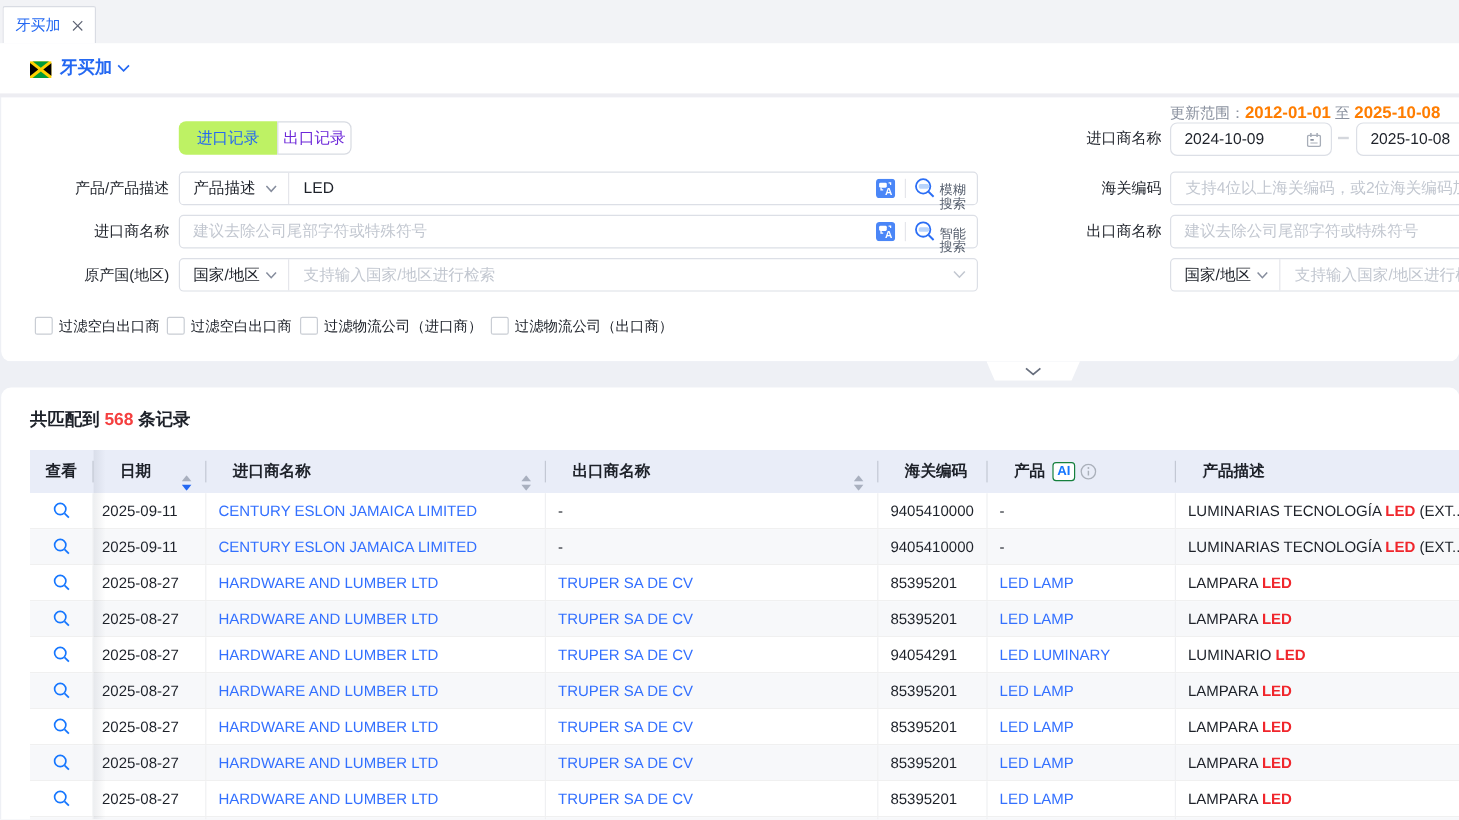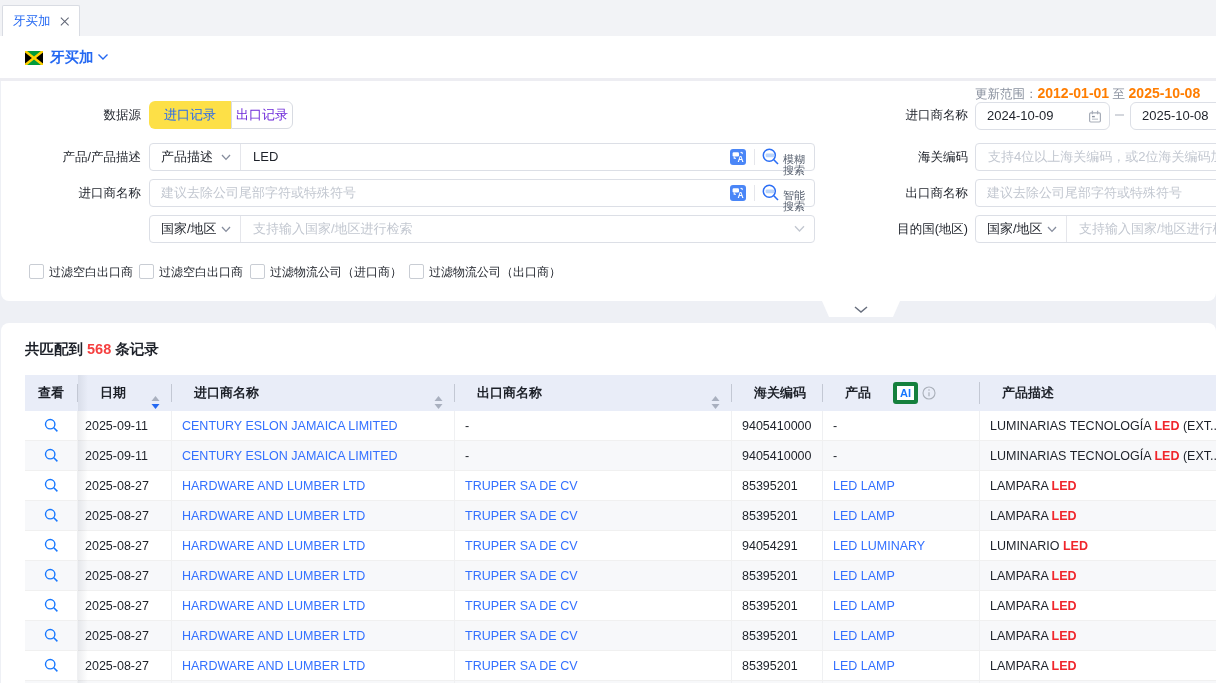--- a/index.html
+++ b/index.html
@@ -32,21 +32,21 @@
   position:relative; color:#1d2129; white-space:nowrap; flex:none; }
 .selpart svg { position:absolute; right:9px; top:10px; }
 .itext { padding-left:12px; color:#1d2129; flex:1 1 auto; white-space:nowrap; overflow:hidden; }
 .icons { flex:none; display:flex; align-items:center; margin-right:9px; }
 .vd { width:1px; height:16px; background:#e5e6eb; margin:0 7px 0 8px; }
 .stxt { font-size:11px; line-height:11px; color:#555e6d; margin-left:3px; white-space:nowrap;margin-top:16px; }
 .itext.ph { color:#c2c7d0; white-space:nowrap; overflow:hidden; }
 
 
 #seg { position:absolute; left:148px; top:20px; width:144px; height:28px; display:flex; font-size:13px; }
-#seg .on { width:96px; background:#fde047; color:#2468f2; border-radius:6px 0 0 6px;
+#seg .on { width:96px; background:#bef264; color:#2468f2; border-radius:6px 0 0 6px;
   display:flex; align-items:center; justify-content:center; }
 #seg .off { width:72px; background:#fff; color:#6d28d9; border:1px solid #d8dbe2; border-radius:0 6px 6px 0;
   display:flex; align-items:center; justify-content:center; }
 
 
 #upd { position:absolute; left:974px; top:4px; font-size:12.5px; color:#8a919f; white-space:nowrap; }
 #upd b { color:#ff7d00; font-size:14px; }
 
 
 .cb { position:absolute; top:183px; width:15px; height:15px; border:1px solid #c9cdd4; border-radius:2px; background:#fff; }
@@ -75,22 +75,22 @@
 .c2 { width:283px; }
 .c3 { width:277px; }
 .c4 { width:91px; }
 .c5 { width:157px; }
 .c6 { width:236px; border-right:none !important; }
 .lnk { color:#3370ff; }
 .red { color:#f0262c; font-weight:bold; }
 .sort { position:absolute; right:11px; top:11.5px; }
 #fshadow { position:absolute; left:53px; top:0; width:10px; height:308px;
   background:linear-gradient(to right, rgba(80,90,110,0.10), rgba(80,90,110,0)); pointer-events:none; }
-.aibadge { display:inline-block; border:4px solid #15803d; background:#fff; color:#1677ff; font-size:11px; font-weight:bold;
-  line-height:14px; padding:0 3px; border-radius:3px; margin:0 4px 0 22px; }
+.aibadge { display:inline-block; border:1px solid #15803d; background:#fff; color:#1677ff; font-size:11px; font-weight:bold;
+  line-height:14px; padding:0 3px; border-radius:3px; margin:0 4px 0 6px; }
 </style>
 </head>
 <body>
 
 <div class="abs" id="tabbar">
   <div id="tab">
       <span class="t">牙买加</span>
     <svg width="11" height="11" viewBox="0 0 11 11">
         <path d="M1 1 L10 10 M10 1 L1 10" stroke="#5f6575" stroke-width="1.2"></path>
       </svg>
@@ -106,21 +106,20 @@
     <path d="M18 1.6 L18 12.4 L11.1 7 Z" fill="#000"></path>
   </svg>
   <span id="cname">牙买加</span>
   <svg id="cchev" width="12" height="8" viewBox="0 0 12 8">
       <path d="M1.5 1.5 L6 6 L10.5 1.5" fill="none" stroke="#2468f2" stroke-width="1.4"></path>
     </svg>
 </div>
 
 <div class="abs" id="filter">
 
-  <div class="lbl lblL" style="top:20px;">数据源</div>
   <div id="seg">
       <div class="on">进口记录</div>
       <div class="off">出口记录</div>
     </div>
   <div id="upd">更新范围：<b>2012-01-01</b> 至 <b>2025-10-08</b></div>
   <div class="lbl lblR" style="top:20px;">进口商名称</div>
   <div class="inp" style="left:974px; top:21px; width:135px; border-radius:6px;">
     <span class="itext" style="padding-left:11px; font-size:13px;">2024-10-09</span>
     <span class="icons" style="margin-right:8px;">
         <svg width="12" height="13" viewBox="0 0 12 13">
@@ -182,32 +181,32 @@
           <path d="M11.8 11.8 L16 16" stroke="#2b6ef5" stroke-width="1.6"></path>
         </svg>
       <span class="stxt">智能<br>搜索</span>
     </div>
   </div>
   <div class="lbl lblR" style="top:98px;">出口商名称</div>
   <div class="inp" style="left:974px; top:98px; width:286px;">
     <div class="itext ph" style="padding-left:11px;">建议去除公司尾部字符或特殊符号</div>
   </div>
 
+  <div class="lbl lblL" style="top:134px;">原产国(地区)</div>
   <div class="inp" style="left:148px; top:134px; width:666px;">
     <div class="selpart">国家/地区<svg width="10" height="7" viewBox="0 0 10 7">
           <path d="M1 1 L5 5.4 L9 1" fill="none" stroke="#868d9d" stroke-width="1.3"></path>
         </svg></div>
     <div class="itext ph">支持输入国家/地区进行检索</div>
     <div class="icons">
         <svg width="11" height="8" viewBox="0 0 11 8">
           <path d="M1 1.2 L5.5 6 L10 1.2" fill="none" stroke="#c2c7d0" stroke-width="1.3"></path>
         </svg>
       </div>
   </div>
-  <div class="lbl lblR" style="top:134px;">目的国(地区)</div>
   <div class="inp" style="left:974px; top:134px; width:286px;">
     <div class="selpart">国家/地区<svg width="10" height="7" viewBox="0 0 10 7">
           <path d="M1 1 L5 5.4 L9 1" fill="none" stroke="#868d9d" stroke-width="1.3"></path>
         </svg></div>
     <div class="itext ph">支持输入国家/地区进行检索</div>
   </div>
 
   <div class="cb" style="left:28px;"></div>
     <div class="cblbl" style="left:48px;">过滤空白出口商</div>
   <div class="cb" style="left:138px;"></div>

